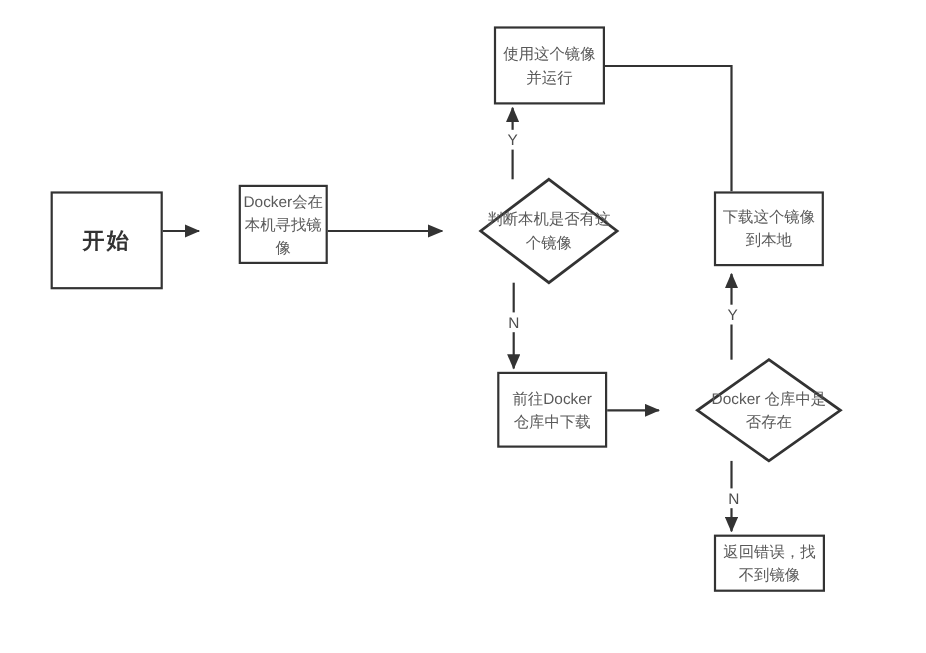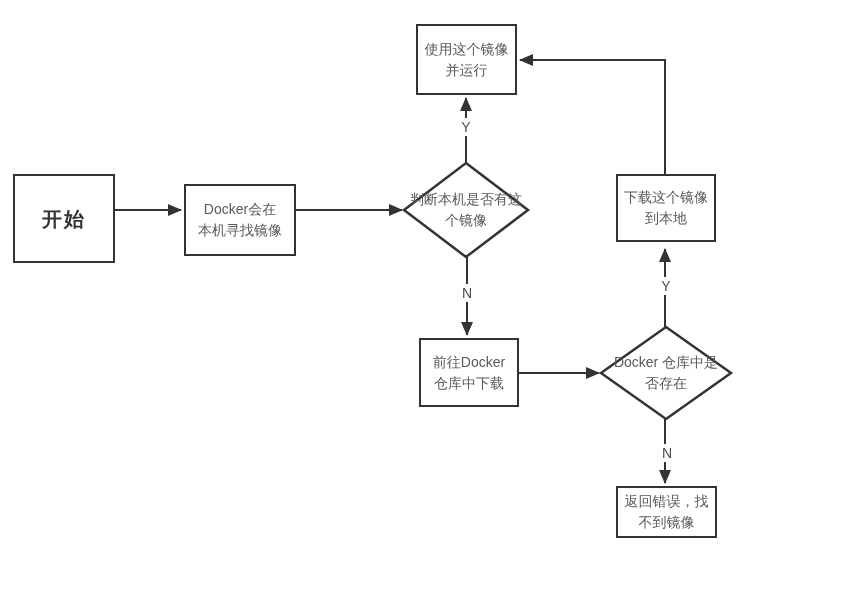--- a/index.html
+++ b/index.html
@@ -21,20 +21,21 @@
     width: 842px; height: 594px;
     pointer-events: none;
   }
   .node {
     position: absolute;
     box-sizing: border-box;
     display: flex;
     align-items: center;
     justify-content: center;
     text-align: center;
+    margin-left: 33px;
   }
   .node.rect {
     border: 2px solid #333333;
     background: #ffffff;
   }
   .node-label {
     white-space: pre-line;
     font-size: 14px;
     line-height: 21px;
     color: #595959;
@@ -88,21 +89,21 @@
     <line x1="519" y1="373" x2="599" y2="373" stroke="#333333" stroke-width="2" marker-end="url(#ah)"></line>
     <line x1="665" y1="327" x2="665" y2="249" stroke="#333333" stroke-width="2" marker-end="url(#ah)"></line>
     <line x1="665" y1="419" x2="665" y2="483" stroke="#333333" stroke-width="2" marker-end="url(#ah)"></line>
     <polyline points="665,174 665,60 520,60" fill="none" stroke="#333333" stroke-width="2" marker-end="url(#ah)"></polyline>
   </svg>
 
   <div class="node rect start" style="left:13px; top:174px; width:102px; height:89px;">
     <span class="node-label">开始</span>
   </div>
 
-  <div class="node rect" style="left:184px; top:184px; width:112px; height:72px;justify-content:center;">
+  <div class="node rect" style="left:184px; top:168px; width:81px; height:72px;justify-content:center;">
     <span class="node-label">Docker会在
 本机寻找镜像</span>
   </div>
 
   <div class="node rect" style="left:416px; top:24px; width:101px; height:71px;">
     <span class="node-label">使用这个镜像
 并运行</span>
   </div>
 
   <div class="node rect" style="left:616px; top:174px; width:100px; height:68px;">

